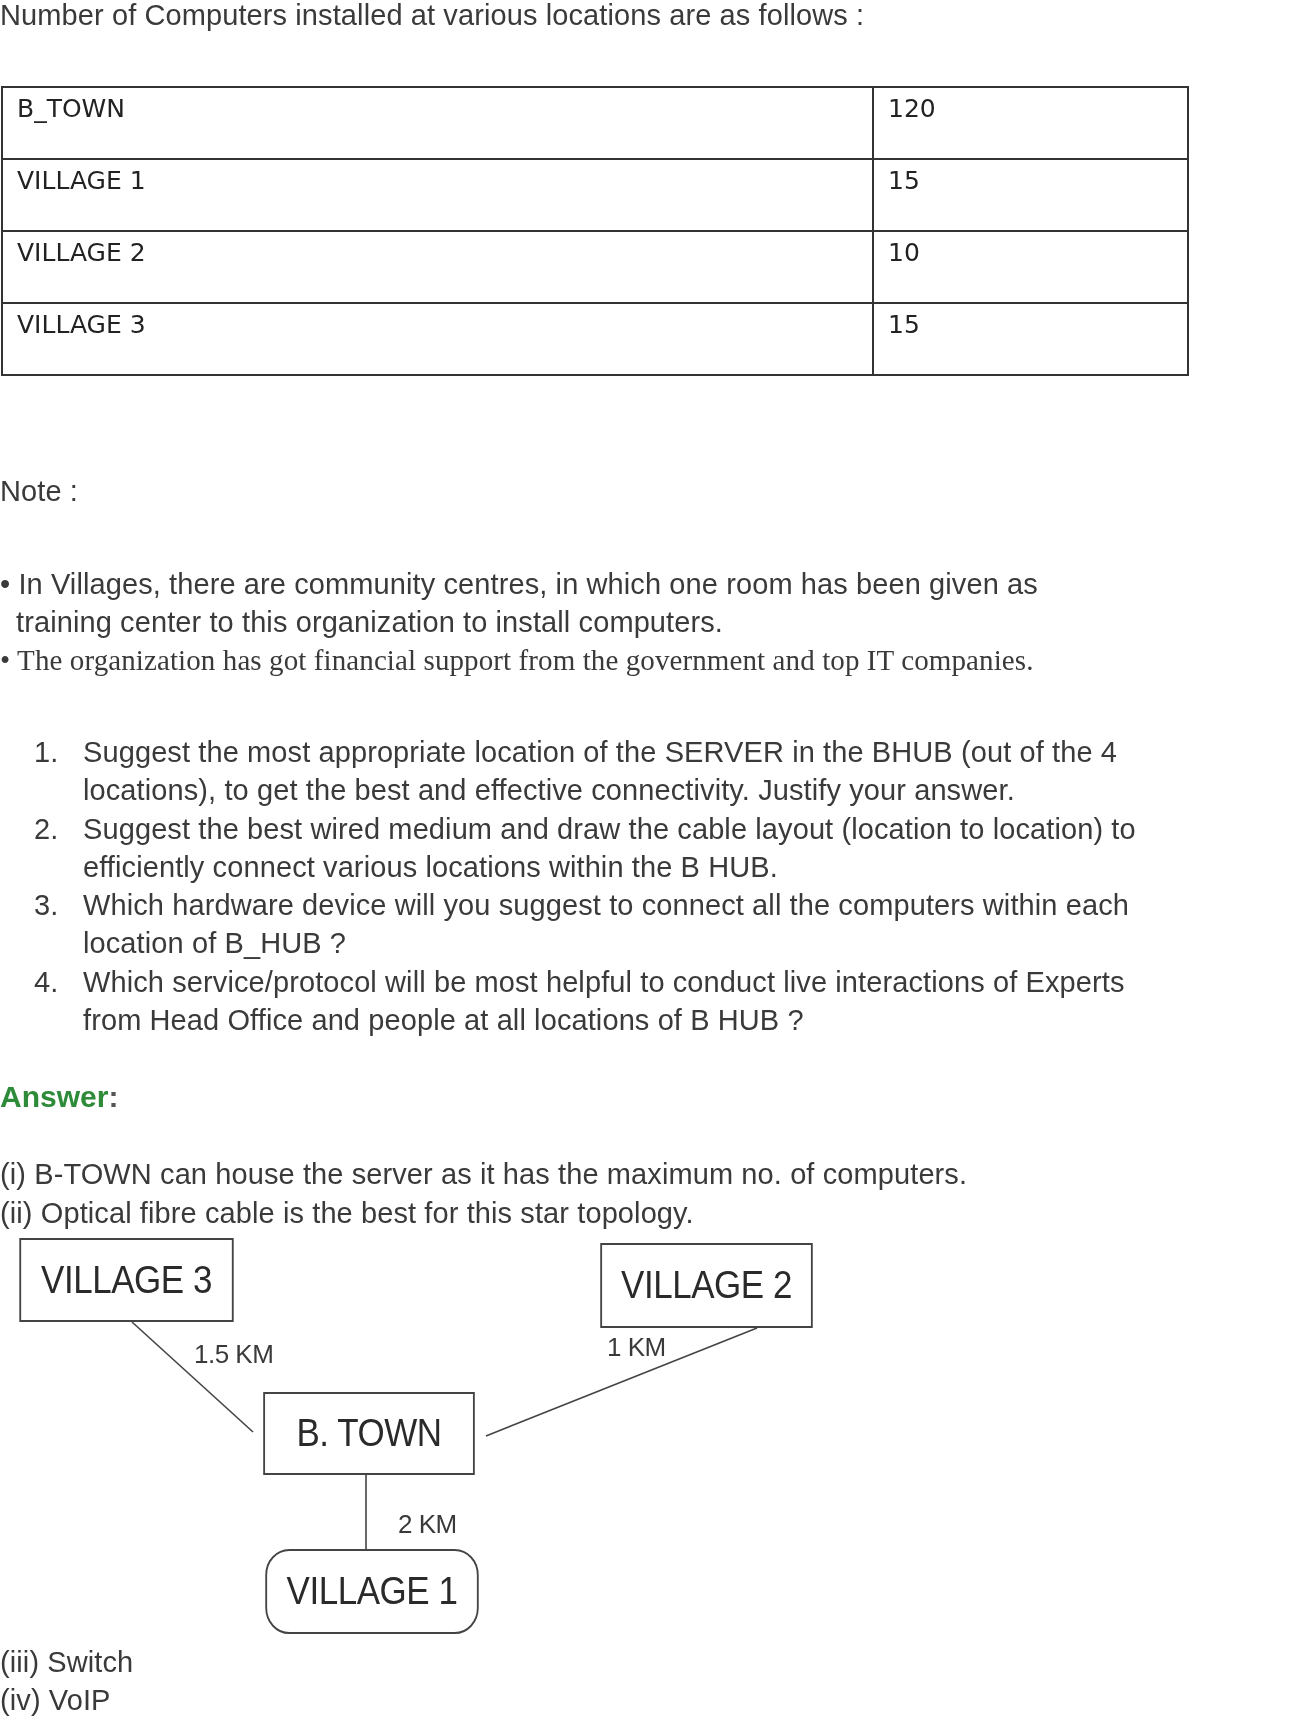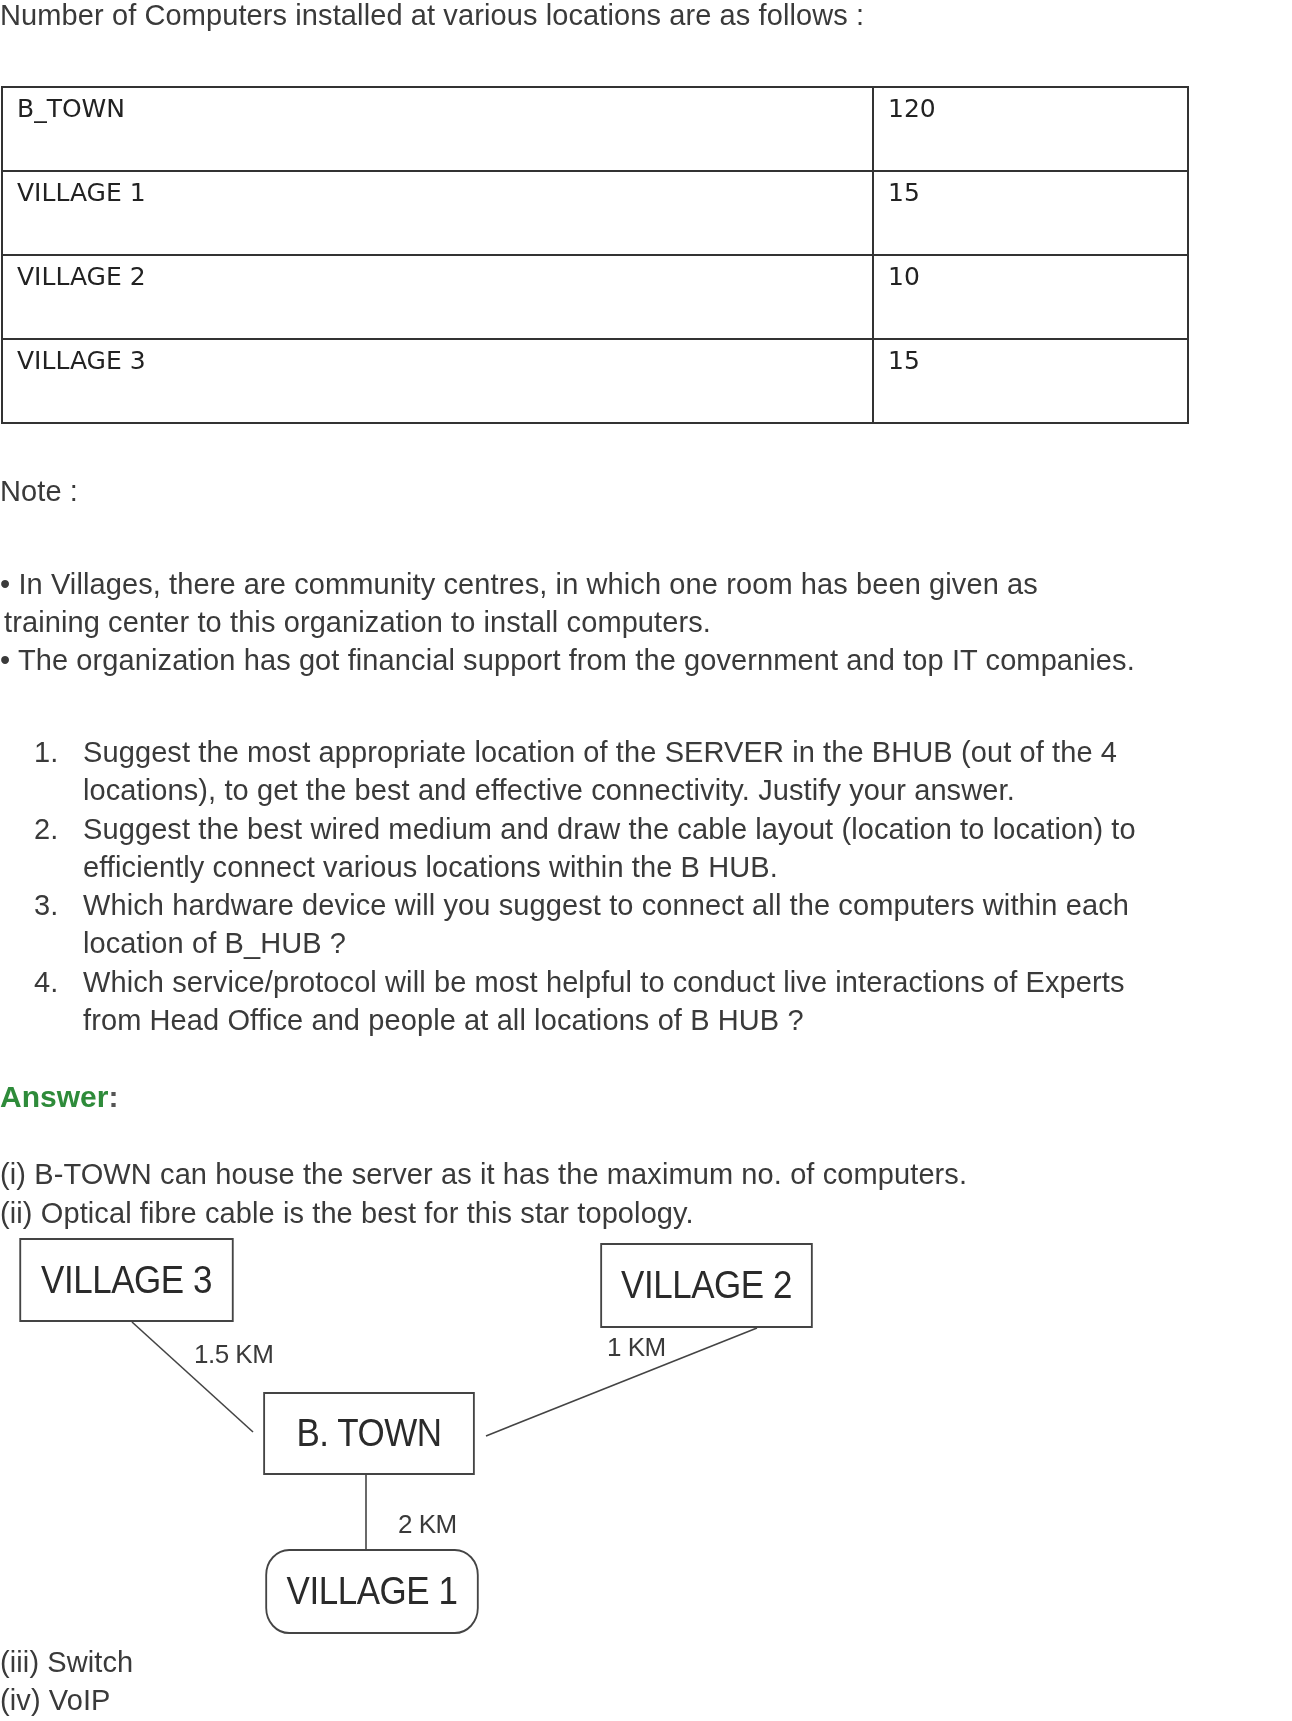--- a/index.html
+++ b/index.html
@@ -2,28 +2,28 @@
 <html><head>
 <meta charset="utf-8">
 <style>
   html, body { margin:0; padding:0; background:#ffffff; }
   body { width:1292px; height:1721px; position:relative; overflow:hidden;
          font-family:"Liberation Sans", sans-serif; color:#3a3a3a; }
   .abs { position:absolute; white-space:nowrap; }
   .txt { font-size:29px; line-height:38px; letter-spacing:0.1px; }
   #intro { left:0; top:-4px; }
   table.loc { position:absolute; left:1px; top:86px; width:1188px; border-collapse:collapse; }
-  table.loc td { border:2px solid #333; height:84px; vertical-align:top;
+  table.loc td { border:2px solid #333; height:72px; vertical-align:top;
                  font-family:"DejaVu Sans", sans-serif; font-size:25px; color:#222;
                  padding:6px 14px 0 14px; box-sizing:border-box; }
   table.loc td.name { width:871px; }
   #note { left:0; top:472px; }
   #bullet1 { left:0; top:565px; }
-  #bullet1b { left:4px; top:603px; }
-  #bullet2 { left:0; top:641px; }
+  #bullet1b { left:16px; top:603px; }
+  #bullet2 { left:0; top:641px;font-family:Liberation Serif, serif; }
   .qitem { position:absolute; left:0; }
   .qnum { position:absolute; left:34px; width:30px; }
   .qline { position:absolute; left:83px; white-space:nowrap; }
   #answer { left:0; top:1080px; font-weight:bold; font-size:30px; color:#2e8b3a; }
   #answer .colon { color:#555; }
   #ans1 { left:0; top:1155px; }
   #ans2 { left:0; top:1194px; }
   #ans3 { left:0; top:1643px; }
   #ans4 { left:0; top:1681px; }
   .node { position:absolute; border:2px solid #444; background:#fff; box-sizing:border-box;

